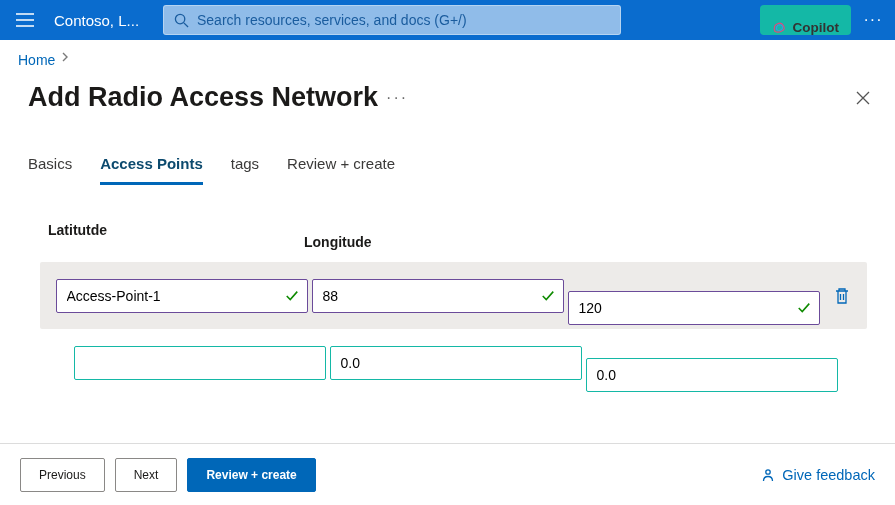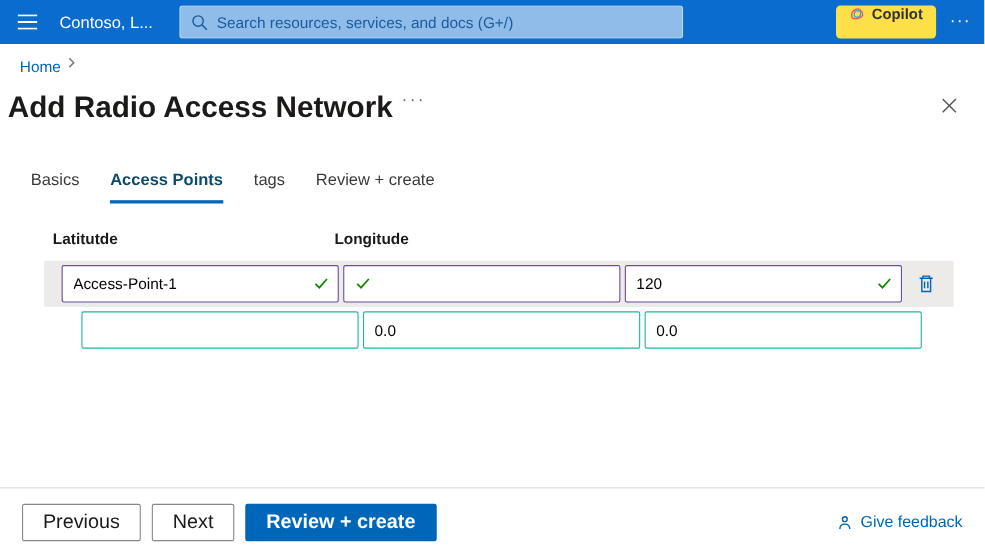--- a/index.html
+++ b/index.html
@@ -25,70 +25,70 @@
       padding: 0 10px;
       gap: 8px;
     }
     .search-box input {
       flex:1; border:none; background:transparent; outline:none;
       color:#19538a; font-size:14px;
     }
     .search-box input::placeholder { color:#1a5c9e; }
     .top-spacer { flex: 1; }
     .copilot-btn {
-      height: 30px; background:#fde047; border-radius:4px;
-      display:flex; align-items:flex-start; gap:6px;
+      height: 30px; background:#14b8a6; border-radius:4px;
+      display:flex; align-items:flex-end; gap:6px;
       padding:0 12px; color:#333; font-size:13.5px; font-weight:600; cursor:pointer;
     }
     .copilot-logo { width:15px; height:15px; position:relative; }
     .more-dots { width:28px; text-align:center; font-size:16px; color:#fff; cursor:pointer; letter-spacing:1px;}
 
     
     .content { padding: 2px 0 0 0; height: calc(505px - 40px - 62px); overflow:auto; position:relative; }
     .breadcrumb { display:flex; align-items:flex-start; gap:6px; font-size:14px; color:#3b3a39; padding: 10px 18px 0 18px;}
     .breadcrumb a { color:#0067b8; text-decoration:none; cursor:pointer; }
     .chev { color:#7a7a7a; }
-    .title-row { display:flex; align-items:flex-start; padding: 14px 18px 0 7px; gap:0; }
+    .title-row { display:flex; align-items:center; padding: 14px 18px 0 28px; gap:0; }
     .h1 { font-size:27px; font-weight:600; color:#1b1a19; }
     .title-dots { color:#6b6b6b; font-size:16px; letter-spacing:2px; cursor:pointer; padding-left:8px;}
     .title-spacer { flex:1; }
     .close-x { font-size:16px; color:#555; cursor:pointer; padding:6px; }
 
     
     .tabs { display:flex; gap:28px; padding: 42px 28px 0 28px; border-bottom: none; font-size:15px; color:#3b3a39;}
     .tab { padding-bottom:10px; cursor:pointer; }
     .tab.active { font-weight:600; color:#0c4a6e; border-bottom:3px solid #0067b8; }
 
     
     .table-wrap { padding: 24px 28px 0 40px; }
     .thead, .trow { display:flex; align-items:center; }
     .thead { color:#1b1a19; font-weight:600; font-size:14px; padding:0 0 12px 4px;}
     .col-name { width: 252px; }
     .col-lat  { width: 252px; margin-left:4px;}
-    .col-lng  { width: 252px; margin-left:4px;}
+    .col-lng  { width: 252px; margin-left:4px;margin-top:25px;}
     .row-active { background:#edebe9; padding:4px 0 4px 4px; border-radius:2px; }
     .trow { padding:4px 0 4px 4px;justify-content:center; }
     .cell-input {
       height:34px; border:1px solid #14b8a6; border-radius:2px;
       display:flex; align-items:center; padding:0 8px 0 10px;
       font-size:14px; color:#1b1a19; background:#fff;
     }
     .cell-input input { border:none; flex:1; outline:none; font-size:14px; background:transparent; }
     .row-active .cell-input { border:1px solid #6b4b9a; } 
     .check { color:#0e8a00; font-size:14px; }
     .trash { width:28px; display:flex; align-items:center; justify-content:center; color:#0067b8; cursor:pointer; margin-left:8px;}
     .placeholder-input .cell-input { }
 
     
     .footer {
       position:absolute; bottom:0; left:0; right:0;
       height:62px; border-top:1px solid #dcdcdc;
       display:flex; align-items:center; padding:0 20px; gap:10px;
     }
-    .btn { height:34px; padding:0 18px; border:1px solid #8a8886; background:#fff; color:#1b1a19; font-size:18px; cursor:pointer; border-radius:2px; }
+    .btn { height:34px; padding:0 18px; border:1px solid #8a8886; background:#fff; color:#1b1a19; font-size:12px; cursor:pointer; border-radius:2px; }
     .btn.primary { background:#0067b8; color:#fff; border-color:#0067b8; font-weight:600;}
     .footer-spacer { flex:1; }
     .feedback { color:#0067b8; font-size:14.5px; display:flex; align-items:center; gap:6px; cursor:pointer; }
 
     svg { display:block; }
   </style>
 </head>
 <body>
 
 <div class="top-bar">
@@ -160,20 +160,21 @@
           <input value="Access-Point-1" style="">
           <span class="check">
             <svg width="14" height="14" viewBox="0 0 16 16">
                 <path d="M2 8 L6 12 L14 3" stroke="#0e8a00" stroke-width="1.8" fill="none"></path>
               </svg>
           </span>
         </div>
       </div>
       <div class="col-lat">
         <div class="cell-input">
+          <input value="88" style="">
           <span class="check">
             <svg width="14" height="14" viewBox="0 0 16 16">
                 <path d="M2 8 L6 12 L14 3" stroke="#0e8a00" stroke-width="1.8" fill="none"></path>
               </svg>
           </span>
         </div>
       </div>
       <div class="col-lng">
         <div class="cell-input">
           <input value="120" style="">

